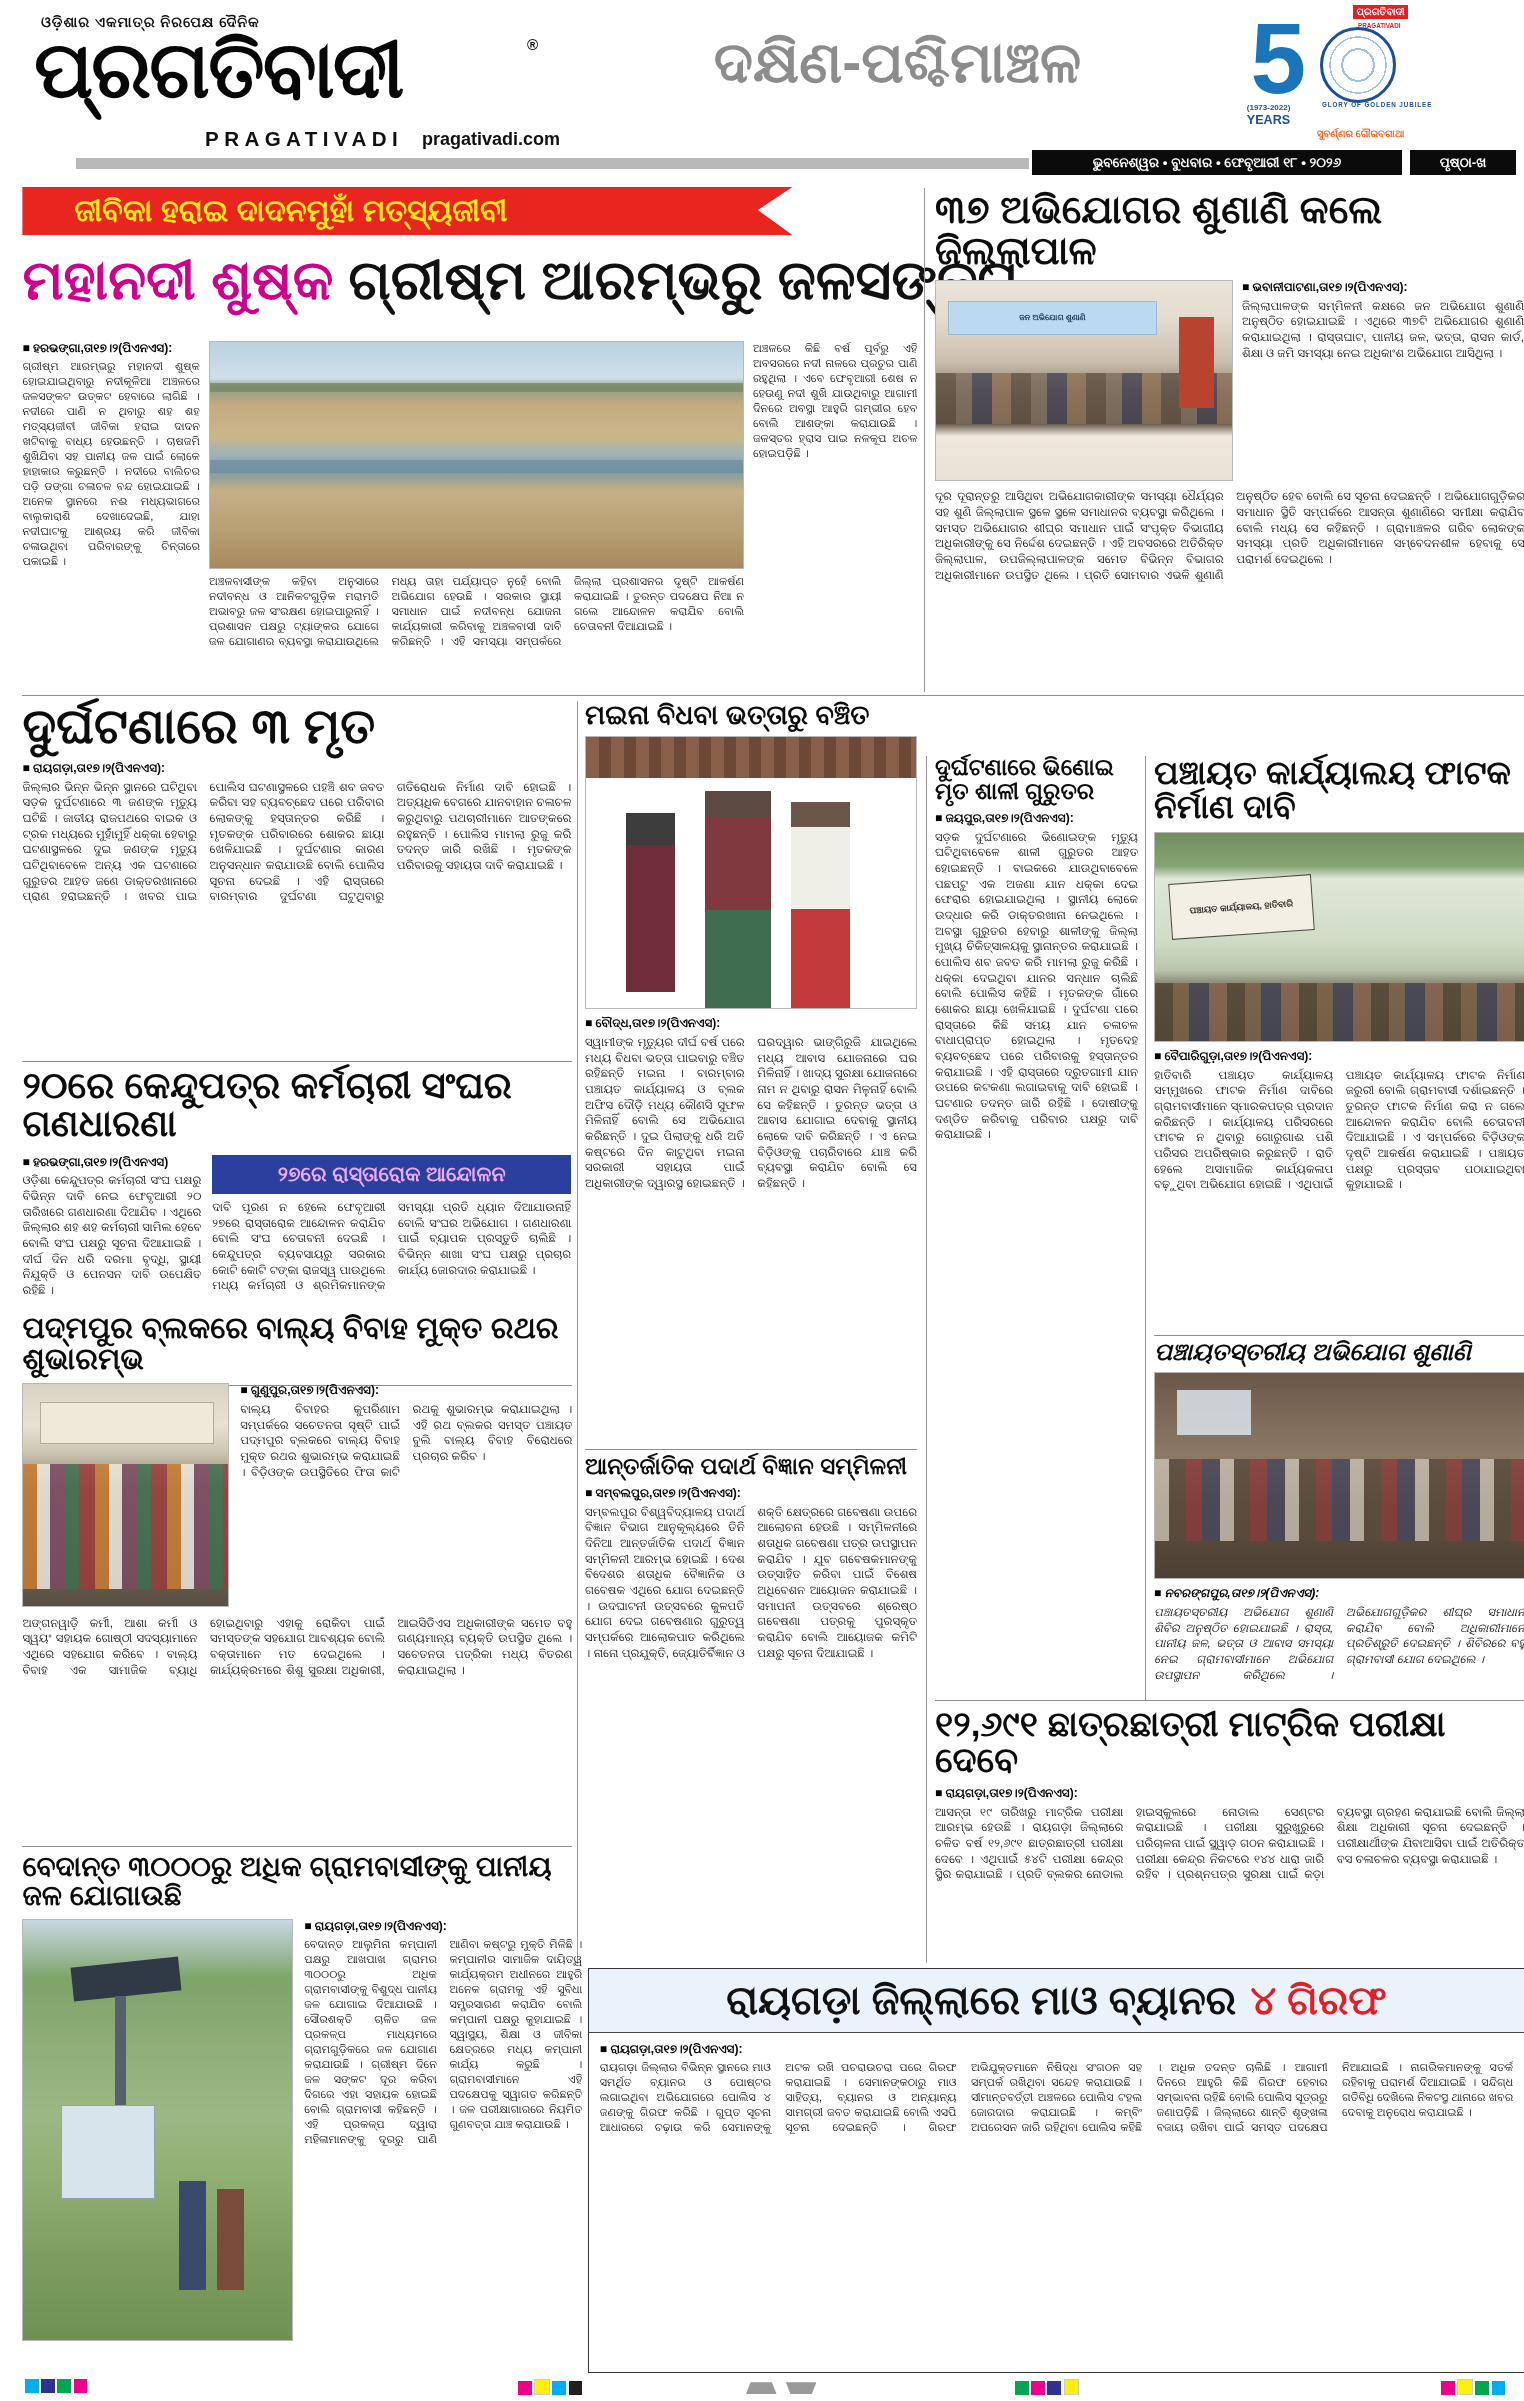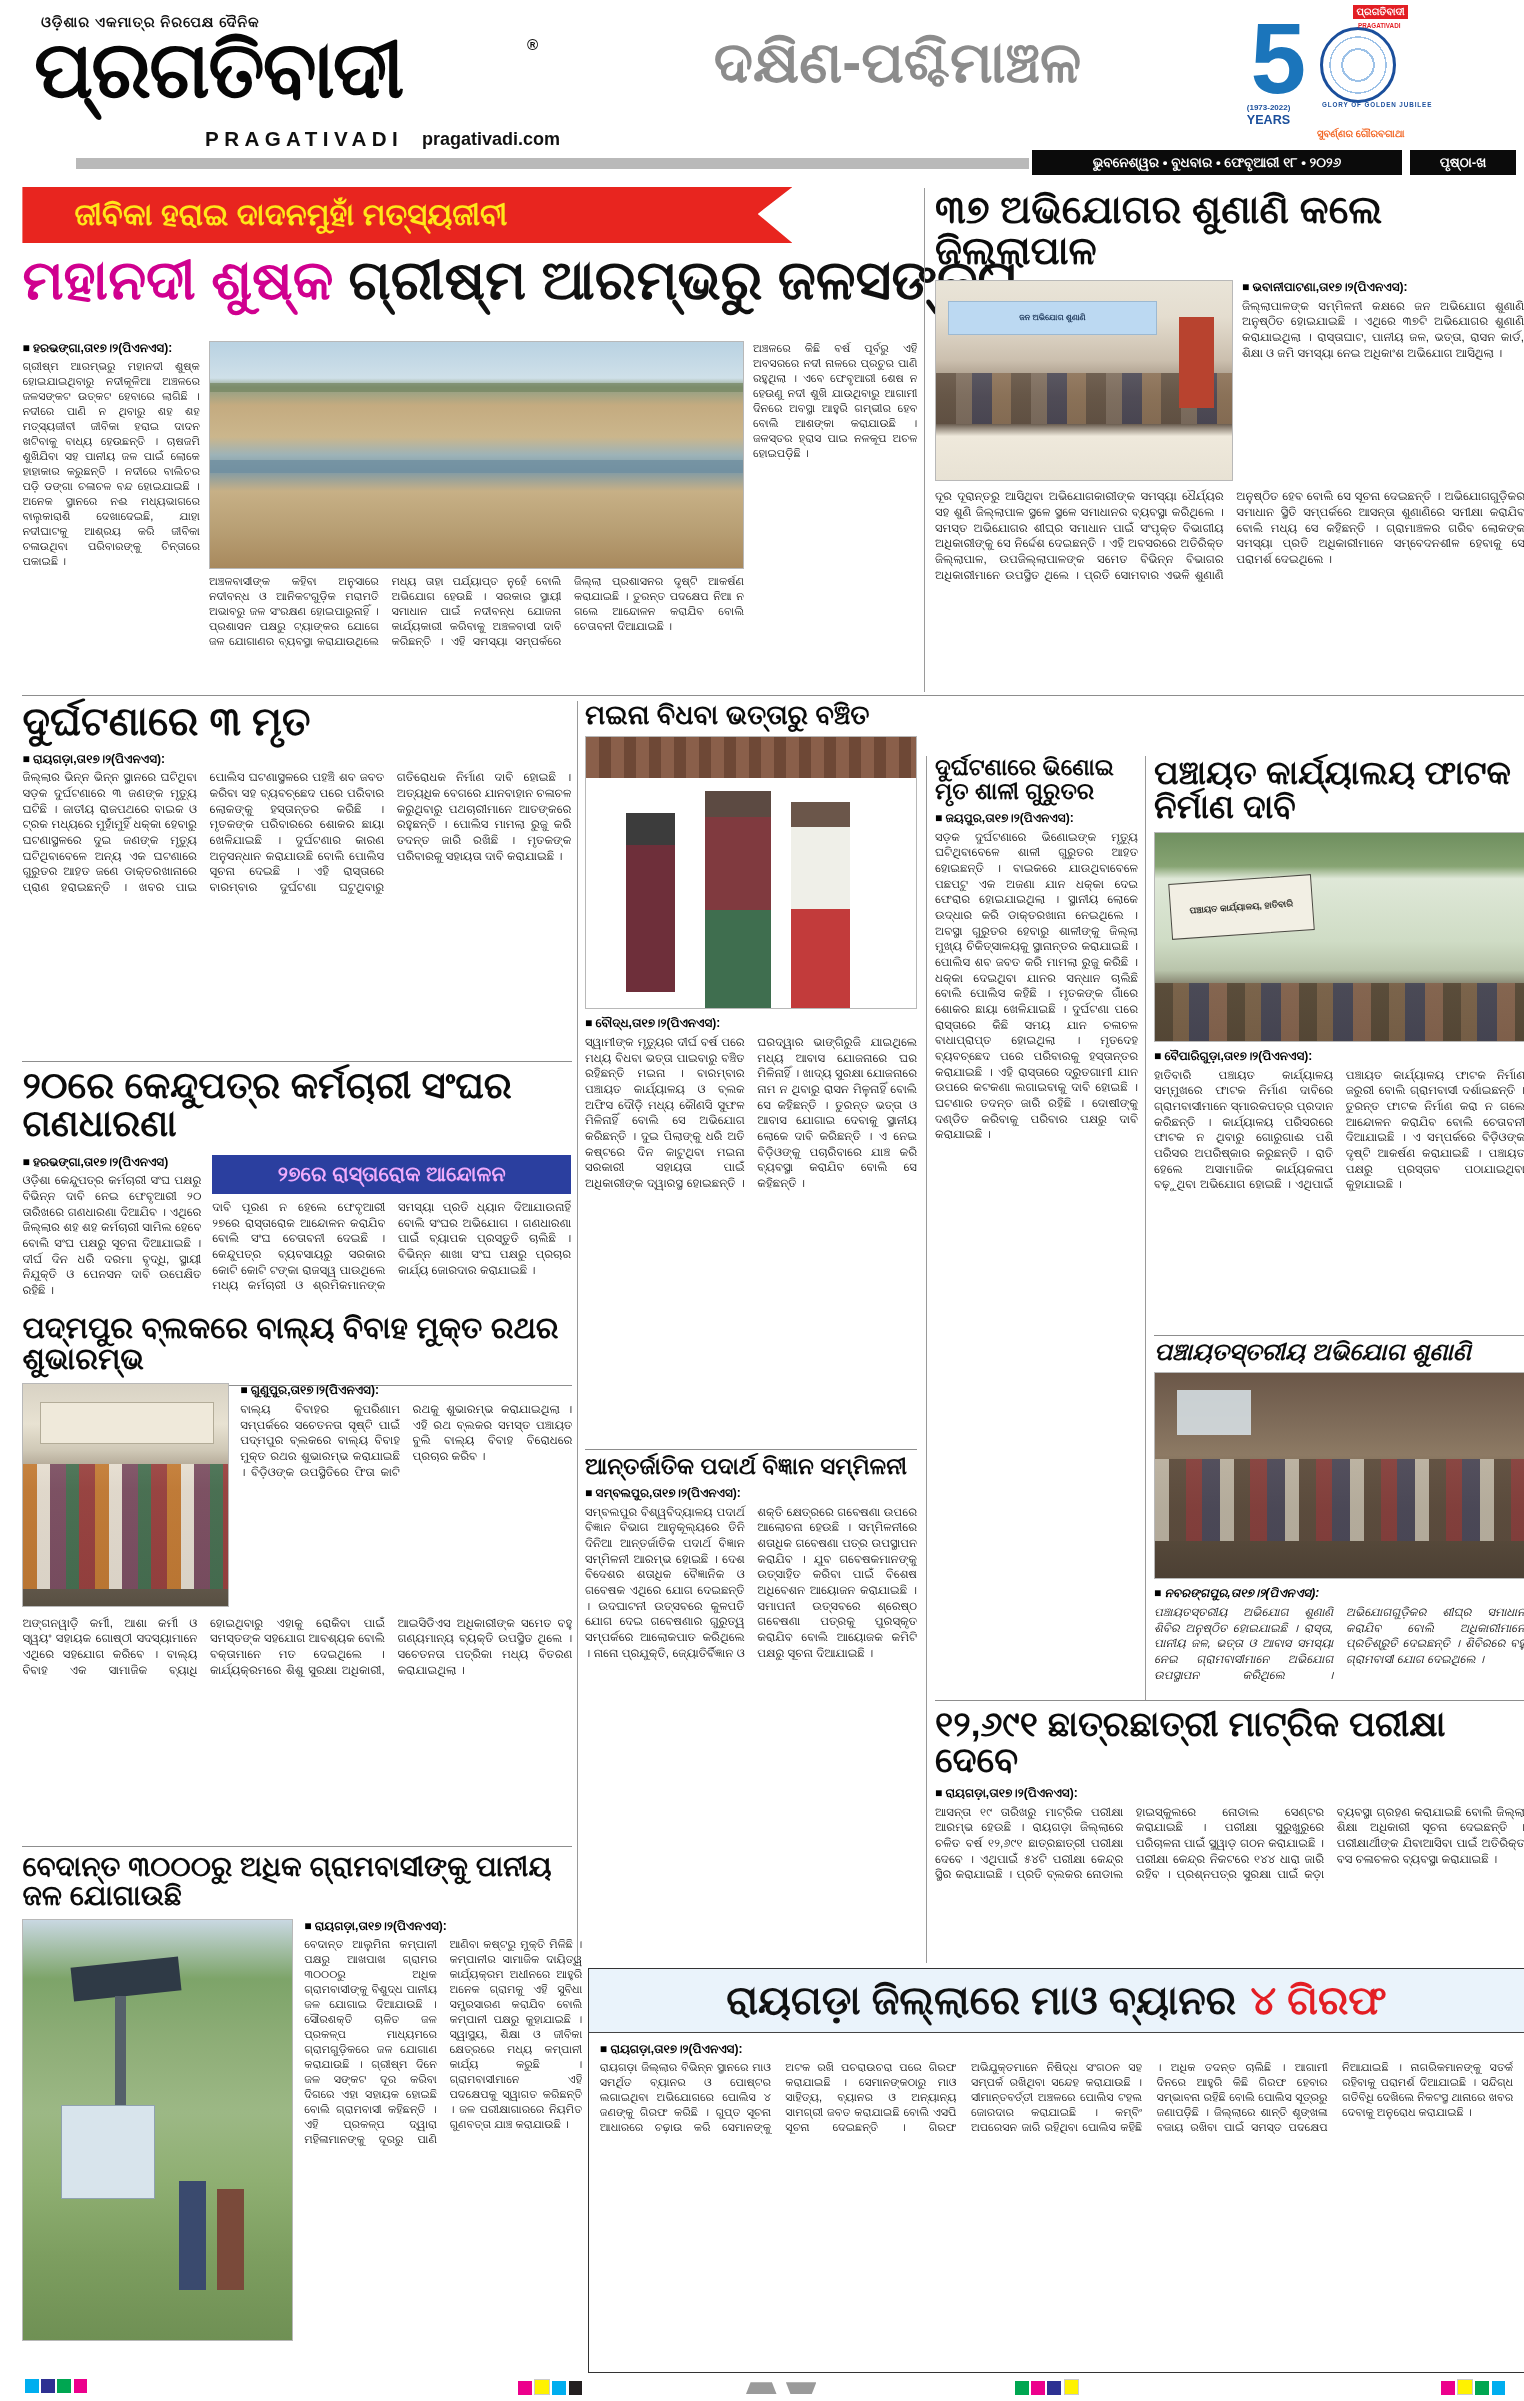--- a/index.html
+++ b/index.html
@@ -60,21 +60,21 @@
     <span class="abs small-cap" style="left:1.8px;top:99px;font-size:8px;">(1973-2022)</span>
     <span class="abs small-cap" style="left:1.8px;top:109px;font-size:12.6px;">YEARS</span>
     <span class="abs" style="left:77px;top:97px;font-size:6.3px;font-weight:bold;color:#1b4f9c;letter-spacing:0.9px;">GLORY OF GOLDEN JUBILEE</span>
     <span class="abs" style="left:72px;top:124px;font-size:10px;font-weight:bold;color:#f26522;">ସୁବର୍ଣ୍ଣର ଗୌରବଗାଥା</span>
   </div>
 
   <div class="abs" style="left:76px;top:158px;width:953px;height:10.8px;background:#b9b9b9;"></div>
   <div class="abs datebox" style="left:1032px;top:150px;width:370px;height:25px;">ଭୁବନେଶ୍ୱର • ବୁଧବାର • ଫେବୃଆରୀ ୧୮ • ୨୦୨୬</div>
   <div class="abs datebox" style="left:1410px;top:150px;width:106px;height:25px;">ପୃଷ୍ଠା-ଖ</div>
 
-  <div class="abs kicker" style="left:22.4px;top:187px;width:718px;height:56px;">ଜୀବିକା ହରାଇ ଦାଦନମୁହାଁ ମତ୍ସ୍ୟଜୀବୀ</div>
+  <div class="abs kicker" style="left:22.4px;top:187px;width:718px;height:48px;">ଜୀବିକା ହରାଇ ଦାଦନମୁହାଁ ମତ୍ସ୍ୟଜୀବୀ</div>
   <div class="abs main-hl" style="left:22.4px;top:253px;width:897px;height:77px;">
     <span class="accent">ମହାନଦୀ ଶୁଷ୍କ</span><span> ଗ୍ରୀଷ୍ମ ଆରମ୍ଭରୁ ଜଳସଙ୍କଟ</span>
   </div>
 
   <div class="abs" style="left:22.4px;top:341px;width:895px;height:352px;display:flex;gap:9px;">
     <div style="width:178px;">
       <div class="byline">■ ହରଭଙ୍ଗା,ତା୧୭।୨(ପିଏନଏସ):</div>
       <div class="body-txt" style="height:323px;font-size:11.2px;">ଗ୍ରୀଷ୍ମ ଆରମ୍ଭରୁ ମହାନଦୀ ଶୁଷ୍କ ହୋଇଯାଇଥିବାରୁ ନଦୀକୂଳିଆ ଅଞ୍ଚଳରେ ଜଳସଙ୍କଟ ଉତ୍କଟ ହେବାରେ ଲାଗିଛି । ନଦୀରେ ପାଣି ନ ଥିବାରୁ ଶହ ଶହ ମତ୍ସ୍ୟଜୀବୀ ଜୀବିକା ହରାଇ ଦାଦନ ଖଟିବାକୁ ବାଧ୍ୟ ହେଉଛନ୍ତି । ଚାଷଜମି ଶୁଖିଯିବା ସହ ପାନୀୟ ଜଳ ପାଇଁ ଲୋକେ ହାହାକାର କରୁଛନ୍ତି । ନଦୀରେ ବାଲିଚର ପଡ଼ି ଡଙ୍ଗା ଚଳାଚଳ ବନ୍ଦ ହୋଇଯାଇଛି । ଅନେକ ସ୍ଥାନରେ ନଈ ମଧ୍ୟଭାଗରେ ବାଲୁକାରାଶି ଦେଖାଦେଇଛି, ଯାହା ନଦୀଘାଟକୁ ଆଶ୍ରୟ କରି ଜୀବିକା ଚଳାଉଥିବା ପରିବାରଙ୍କୁ ଚିନ୍ତାରେ ପକାଇଛି ।</div>
     </div>
     <div style="width:535px;">
@@ -103,21 +103,21 @@
         <div class="byline">■ ଭବାନୀପାଟଣା,ତା୧୭।୨(ପିଏନଏସ):</div>
         <div class="body-txt" style="height:176px;">ଜିଲ୍ଲାପାଳଙ୍କ ସମ୍ମିଳନୀ କକ୍ଷରେ ଜନ ଅଭିଯୋଗ ଶୁଣାଣି ଅନୁଷ୍ଠିତ ହୋଇଯାଇଛି । ଏଥିରେ ୩୭ଟି ଅଭିଯୋଗର ଶୁଣାଣି କରାଯାଇଥିଲା । ରାସ୍ତାଘାଟ, ପାନୀୟ ଜଳ, ଭତ୍ତା, ରାସନ କାର୍ଡ, ଶିକ୍ଷା ଓ ଜମି ସମସ୍ୟା ନେଇ ଅଧିକାଂଶ ଅଭିଯୋଗ ଆସିଥିଲା ।</div>
       </div>
     </div>
     <div class="body-txt cols2" style="height:269px;margin-top:7.2px;">ଦୂର ଦୂରାନ୍ତରୁ ଆସିଥିବା ଅଭିଯୋଗକାରୀଙ୍କ ସମସ୍ୟା ଧୈର୍ଯ୍ୟର ସହ ଶୁଣି ଜିଲ୍ଲାପାଳ ସ୍ଥଳେ ସ୍ଥଳେ ସମାଧାନର ବ୍ୟବସ୍ଥା କରିଥିଲେ । ସମସ୍ତ ଅଭିଯୋଗର ଶୀଘ୍ର ସମାଧାନ ପାଇଁ ସଂପୃକ୍ତ ବିଭାଗୀୟ ଅଧିକାରୀଙ୍କୁ ସେ ନିର୍ଦ୍ଦେଶ ଦେଇଛନ୍ତି । ଏହି ଅବସରରେ ଅତିରିକ୍ତ ଜିଲ୍ଲାପାଳ, ଉପଜିଲ୍ଲାପାଳଙ୍କ ସମେତ ବିଭିନ୍ନ ବିଭାଗର ଅଧିକାରୀମାନେ ଉପସ୍ଥିତ ଥିଲେ । ପ୍ରତି ସୋମବାର ଏଭଳି ଶୁଣାଣି ଅନୁଷ୍ଠିତ ହେବ ବୋଲି ସେ ସୂଚନା ଦେଇଛନ୍ତି । ଅଭିଯୋଗଗୁଡ଼ିକର ସମାଧାନ ସ୍ଥିତି ସମ୍ପର୍କରେ ଆସନ୍ତା ଶୁଣାଣିରେ ସମୀକ୍ଷା କରାଯିବ ବୋଲି ମଧ୍ୟ ସେ କହିଛନ୍ତି । ଗ୍ରାମାଞ୍ଚଳର ଗରିବ ଲୋକଙ୍କ ସମସ୍ୟା ପ୍ରତି ଅଧିକାରୀମାନେ ସମ୍ବେଦନଶୀଳ ହେବାକୁ ସେ ପରାମର୍ଶ ଦେଇଥିଲେ ।</div>
   </div>
 
   <div class="abs hrule" style="left:22.4px;top:695px;width:1503px;"></div>
 
   <div class="abs" style="left:22.4px;top:701px;width:549px;height:357px;">
-    <div class="hl" style="font-size:40px;">ଦୁର୍ଘଟଣାରେ ୩ ମୃତ</div>
+    <div class="hl" style="font-size:49px;">ଦୁର୍ଘଟଣାରେ ୩ ମୃତ</div>
     <div class="byline" style="margin-top:9px;">■ ରାୟଗଡ଼ା,ତା୧୭।୨(ପିଏନଏସ):</div>
     <div class="body-txt cols3" style="height:266px;">ଜିଲ୍ଲାର ଭିନ୍ନ ଭିନ୍ନ ସ୍ଥାନରେ ଘଟିଥିବା ସଡ଼କ ଦୁର୍ଘଟଣାରେ ୩ ଜଣଙ୍କ ମୃତ୍ୟୁ ଘଟିଛି । ଜାତୀୟ ରାଜପଥରେ ବାଇକ ଓ ଟ୍ରକ ମଧ୍ୟରେ ମୁହାଁମୁହିଁ ଧକ୍କା ହେବାରୁ ଘଟଣାସ୍ଥଳରେ ଦୁଇ ଜଣଙ୍କ ମୃତ୍ୟୁ ଘଟିଥିବାବେଳେ ଅନ୍ୟ ଏକ ଘଟଣାରେ ଗୁରୁତର ଆହତ ଜଣେ ଡାକ୍ତରଖାନାରେ ପ୍ରାଣ ହରାଇଛନ୍ତି । ଖବର ପାଇ ପୋଲିସ ଘଟଣାସ୍ଥଳରେ ପହଞ୍ଚି ଶବ ଜବତ କରିବା ସହ ବ୍ୟବଚ୍ଛେଦ ପରେ ପରିବାର ଲୋକଙ୍କୁ ହସ୍ତାନ୍ତର କରିଛି । ମୃତକଙ୍କ ପରିବାରରେ ଶୋକର ଛାୟା ଖେଳିଯାଇଛି । ଦୁର୍ଘଟଣାର କାରଣ ଅନୁସନ୍ଧାନ କରାଯାଉଛି ବୋଲି ପୋଲିସ ସୂଚନା ଦେଇଛି । ଏହି ରାସ୍ତାରେ ବାରମ୍ବାର ଦୁର୍ଘଟଣା ଘଟୁଥିବାରୁ ଗତିରୋଧକ ନିର୍ମାଣ ଦାବି ହୋଇଛି । ଅତ୍ୟଧିକ ବେଗରେ ଯାନବାହାନ ଚଳାଚଳ କରୁଥିବାରୁ ପଥଚାରୀମାନେ ଆତଙ୍କରେ ରହୁଛନ୍ତି । ପୋଲିସ ମାମଲା ରୁଜୁ କରି ତଦନ୍ତ ଜାରି ରଖିଛି । ମୃତକଙ୍କ ପରିବାରକୁ ସହାୟତା ଦାବି କରାଯାଇଛି ।</div>
   </div>
 
   <div class="abs vrule" style="left:577px;top:701px;height:1263px;"></div>
   <div class="abs" style="left:585px;top:701px;width:332px;height:748px;">
     <div class="hl" style="font-size:27px;">ମଇନା ବିଧବା ଭତ୍ତାରୁ ବଞ୍ଚିତ</div>
     <div class="photo" style="width:330px;height:271px;margin-top:7.2px;background:linear-gradient(180deg,#8a6450 0%,#77503c 14%,#cdc3b0 18%,#c2b7a2 60%,#a59a84 78%,#8f englisch 0,#857a64 100%);">
       <div class="abs" style="left:0;top:0;width:100%;height:15%;background:repeating-linear-gradient(90deg,#8a5f4a 0 12.6px,#6e4836 12.6px 25px);"></div>
       <div class="abs" style="left:12%;top:28%;width:15%;height:66%;background:linear-gradient(180deg,#3c3c3c 0 18%,#6e2f3a 18% 100%);"></div>

